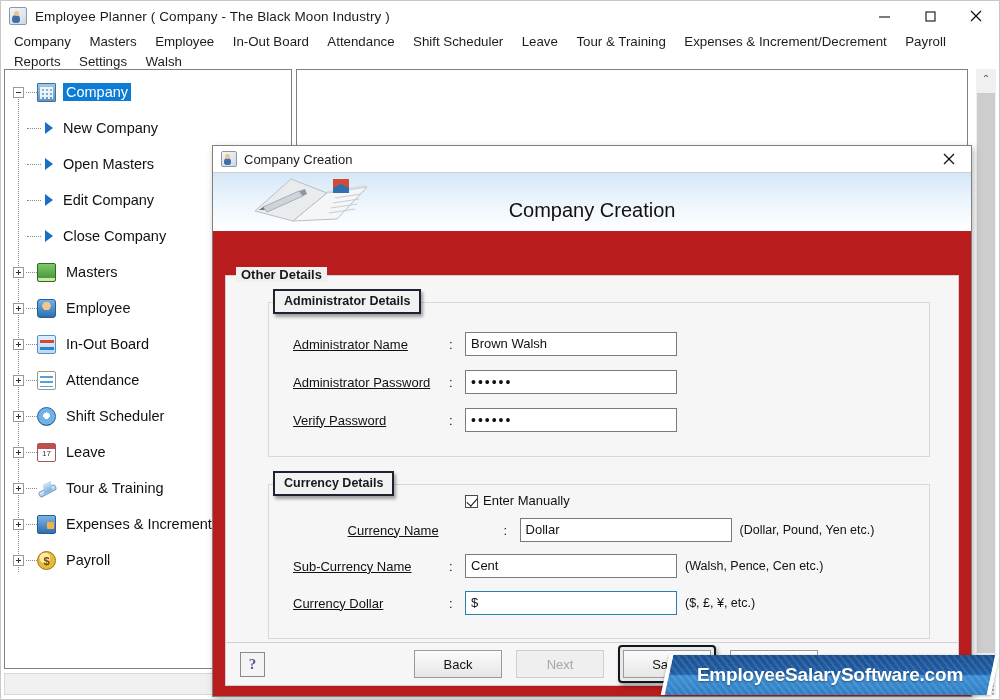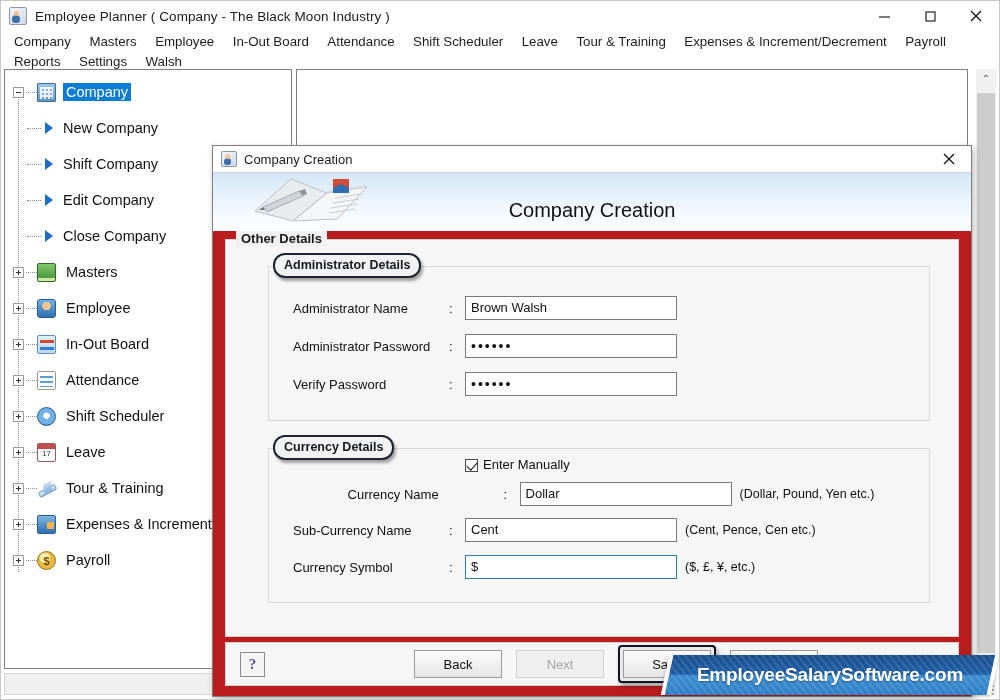--- a/index.html
+++ b/index.html
@@ -283,52 +283,53 @@
     position: absolute; left: 0; right: 0; top: 85px; bottom: 0;
     padding: 8px 12px 10px 12px;
   }
 
   .group-outer {
     position: relative;
     border: 1px solid #d0d0d0;
     background: #f6f6f6;
     height: 398px;
     padding: 0;
+    margin-top: 36px;
   }
   .group-outer-legend {
     position: absolute; left: 10px; top: -9px;
     background: #f0f0f0; padding: 0 5px;
     font-size: 13px; font-weight: bold; color: #1a1a1a;
   }
 
   .sub-group {
     position: absolute; left: 42px; right: 28px;
     border: 1px solid #d8d8d8; background: #f6f6f6;
   }
   .sub-group.admin { top: 26px; height: 155px; }
   .sub-group.currency { top: 208px; height: 155px; }
 
   .sub-legend {
     position: absolute; left: 4px; top: -14px;
     background: #f2f2f2;
     border: 2px solid #1d2330;
-    border-radius: 12px;
+    border-radius: 0;
     padding: 3px 9px 4px 9px;
     font-size: 12.5px; font-weight: bold; color: #15191f;
     box-shadow: 2px 3px 3px rgba(0,0,0,.35);
     white-space: nowrap;
   }
 
   .frow {
     position: absolute; left: 0; right: 0; height: 26px;
     display: flex; align-items: center;
   }
   .flabel {
     width: 180px; padding-left: 24px;
-    font-size: 13px; color: #111;
+    font-size: 13px; color: #111; text-decoration: underline;
   }
   .fcolon { width: 16px; font-size: 13px; color: #111; }
   .finput {
     width: 212px; height: 24px;
     border: 1px solid #7a7a7a; background: #ffffff;
     font-size: 13px; color: #111;
     padding: 0 5px; line-height: 22px;
     display: flex; align-items: center;
     font-family: "Liberation Sans", sans-serif;
   }
@@ -466,21 +467,21 @@
         </div>
 
         <div class="tchild">
           <span class="hdash"></span>
           <span class="tri"></span>
           <span>New Company</span>
         </div>
         <div class="tchild">
           <span class="hdash"></span>
           <span class="tri"></span>
-          <span>Shift Company</span>
+          <span>Open Masters</span>
         </div>
         <div class="tchild">
           <span class="hdash"></span>
           <span class="tri"></span>
           <span>Edit Company</span>
         </div>
         <div class="tchild">
           <span class="hdash"></span>
           <span class="tri"></span>
           <span>Close Company</span>
@@ -641,25 +642,25 @@
               <span class="flabel">Currency Name</span>
               <span class="fcolon">:</span>
               <span class="finput">Dollar</span>
               <span class="fhint">(Dollar, Pound, Yen etc.)</span>
             </div>
 
             <div class="frow" style="top:68px;">
               <span class="flabel">Sub-Currency Name</span>
               <span class="fcolon">:</span>
               <span class="finput">Cent</span>
-              <span class="fhint">(Cent, Pence, Cen etc.)</span>
+              <span class="fhint">(Walsh, Pence, Cen etc.)</span>
             </div>
 
             <div class="frow" style="top:105px;">
-              <span class="flabel">Currency Symbol</span>
+              <span class="flabel">Currency Dollar</span>
               <span class="fcolon">:</span>
               <span class="finput focused">$</span>
               <span class="fhint">($, £, ¥, etc.)</span>
             </div>
           </div>
         </div>
 
         <div class="btnbar">
           <div class="helpbtn">?</div>
           <div class="btn-group">

